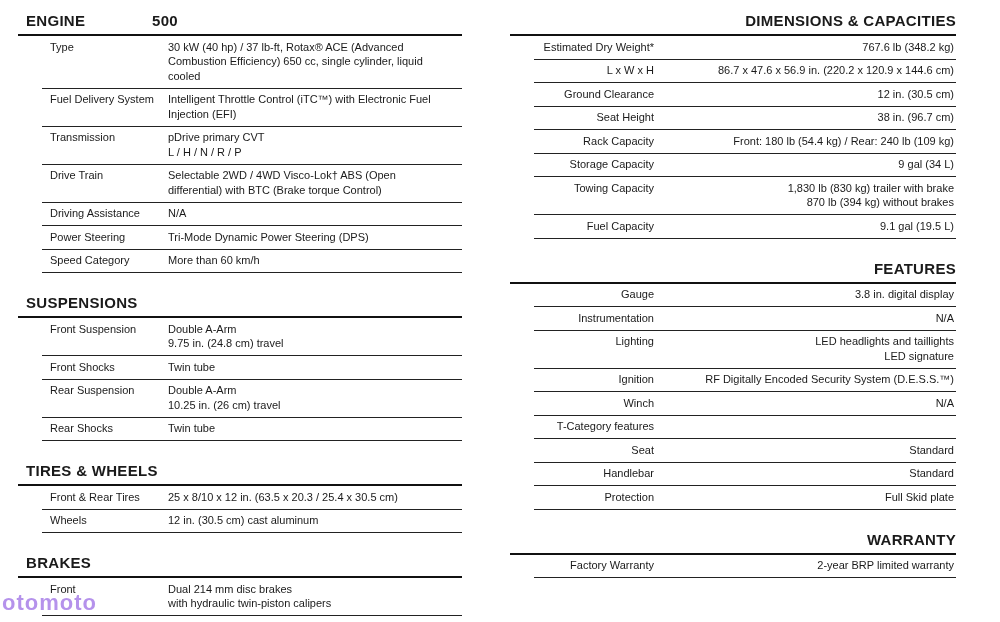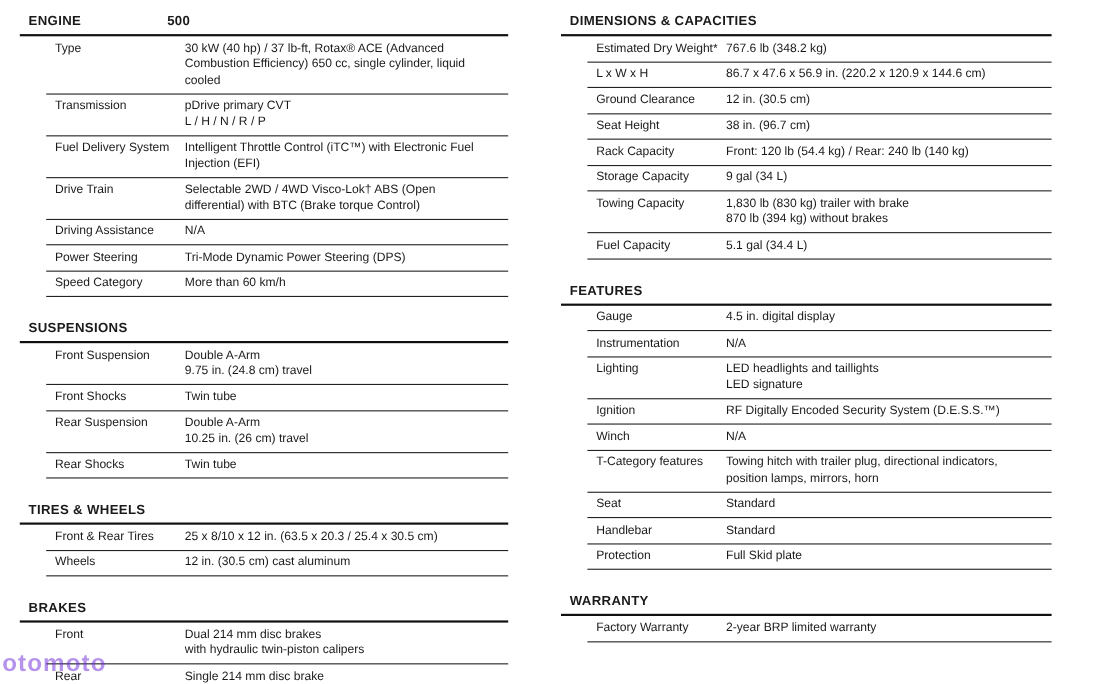--- a/index.html
+++ b/index.html
@@ -11,29 +11,29 @@
   }
   .page {
     position: relative;
     width: 1000px;
     height: 622px;
     background: #ffffff;
     overflow: hidden;
   }
   .col { position: absolute; top: 12px; }
   .col-left  { left: 18px;  width: 444px; }
-  .col-right { left: 510px; width: 446px; }
+  .col-right { left: 510px; width: 446px; text-align: right; }
 
   section { margin-bottom: 21px; }
 
   .sec-header {
     position: relative;
     border-bottom: 2.5px solid #111;
     padding: 0 0 5px 8px;
-    font-size: 12px;
+    font-size: 15px;
     font-weight: bold;
     letter-spacing: 0.3px;
     min-height: 15px;
   }
   .sec-title { display: inline-block; }
   .sec-value {
     position: absolute;
     left: 134px;
     top: 0;
     font-weight: bold;
@@ -84,30 +84,30 @@
         <span class="sec-title">ENGINE</span>
         <span class="sec-value">500</span>
       </div>
       <div class="row">
         <div class="lbl">Type</div>
         <div class="val">30 kW (40 hp) / 37 lb-ft, Rotax® ACE (Advanced
 Combustion Efficiency) 650 cc, single cylinder, liquid
 cooled</div>
       </div>
       <div class="row">
+        <div class="lbl">Fuel Delivery System</div>
+        <div class="val">Intelligent Throttle Control (iTC™) with Electronic Fuel
+Injection (EFI)</div>
+      </div>
+      <div class="row">
         <div class="lbl">Transmission</div>
         <div class="val">pDrive primary CVT
 L / H / N / R / P</div>
       </div>
       <div class="row">
-        <div class="lbl">Fuel Delivery System</div>
-        <div class="val">Intelligent Throttle Control (iTC™) with Electronic Fuel
-Injection (EFI)</div>
-      </div>
-      <div class="row">
         <div class="lbl">Drive Train</div>
         <div class="val">Selectable 2WD / 4WD Visco-Lok† ABS (Open
 differential) with BTC (Brake torque Control)</div>
       </div>
       <div class="row">
         <div class="lbl">Driving Assistance</div>
         <div class="val">N/A</div>
       </div>
       <div class="row">
         <div class="lbl">Power Steering</div>
@@ -192,66 +192,64 @@
       <div class="row">
         <div class="lbl">Ground Clearance</div>
         <div class="val">12 in. (30.5 cm)</div>
       </div>
       <div class="row">
         <div class="lbl">Seat Height</div>
         <div class="val">38 in. (96.7 cm)</div>
       </div>
       <div class="row">
         <div class="lbl">Rack Capacity</div>
-        <div class="val">Front: 120 lb (54.4 kg) / Rear: 240 lb (140 kg)</div>
+        <div class="val">Front: 180 lb (54.4 kg) / Rear: 240 lb (109 kg)</div>
       </div>
       <div class="row">
         <div class="lbl">Storage Capacity</div>
         <div class="val">9 gal (34 L)</div>
       </div>
       <div class="row">
         <div class="lbl">Towing Capacity</div>
         <div class="val">1,830 lb (830 kg) trailer with brake
 870 lb (394 kg) without brakes</div>
       </div>
       <div class="row">
         <div class="lbl">Fuel Capacity</div>
-        <div class="val">5.1 gal (34.4 L)</div>
+        <div class="val">9.1 gal (19.5 L)</div>
       </div>
     </section>
 
     <section>
       <div class="sec-header">
         <span class="sec-title">FEATURES</span>
       </div>
       <div class="row">
         <div class="lbl">Gauge</div>
-        <div class="val">4.5 in. digital display</div>
+        <div class="val">3.8 in. digital display</div>
       </div>
       <div class="row">
         <div class="lbl">Instrumentation</div>
         <div class="val">N/A</div>
       </div>
       <div class="row">
         <div class="lbl">Lighting</div>
         <div class="val">LED headlights and taillights
 LED signature</div>
       </div>
       <div class="row">
         <div class="lbl">Ignition</div>
         <div class="val">RF Digitally Encoded Security System (D.E.S.S.™)</div>
       </div>
       <div class="row">
         <div class="lbl">Winch</div>
         <div class="val">N/A</div>
       </div>
       <div class="row">
         <div class="lbl">T-Category features</div>
-        <div class="val">Towing hitch with trailer plug, directional indicators,
-position lamps, mirrors, horn</div>
       </div>
       <div class="row">
         <div class="lbl">Seat</div>
         <div class="val">Standard</div>
       </div>
       <div class="row">
         <div class="lbl">Handlebar</div>
         <div class="val">Standard</div>
       </div>
       <div class="row">

